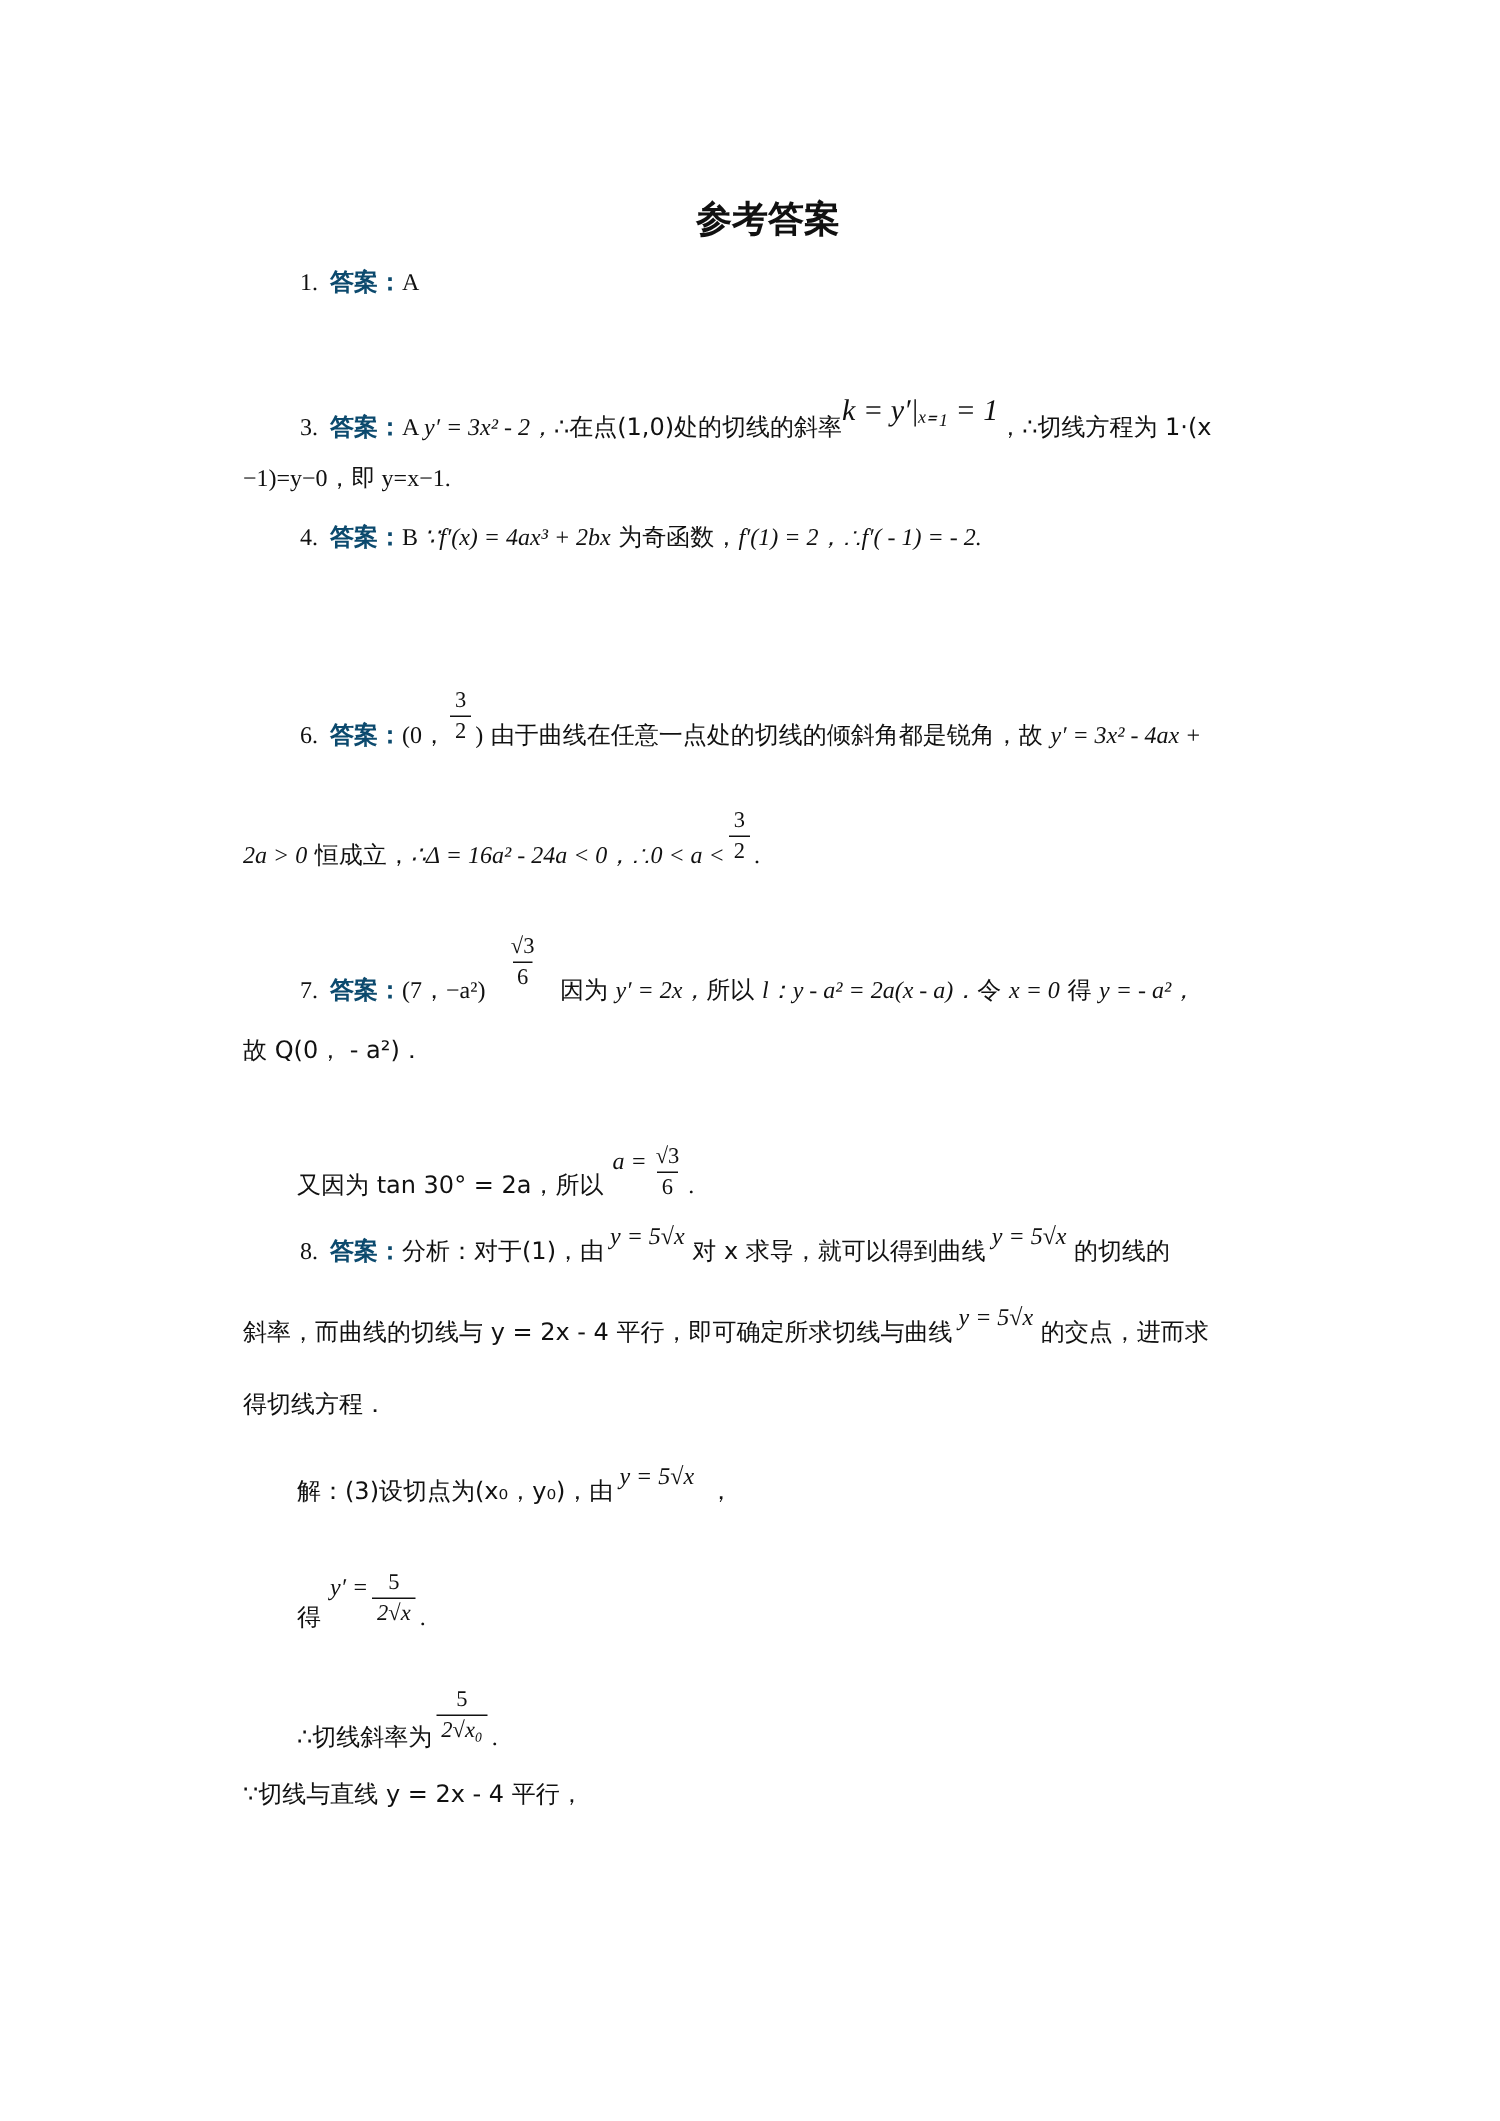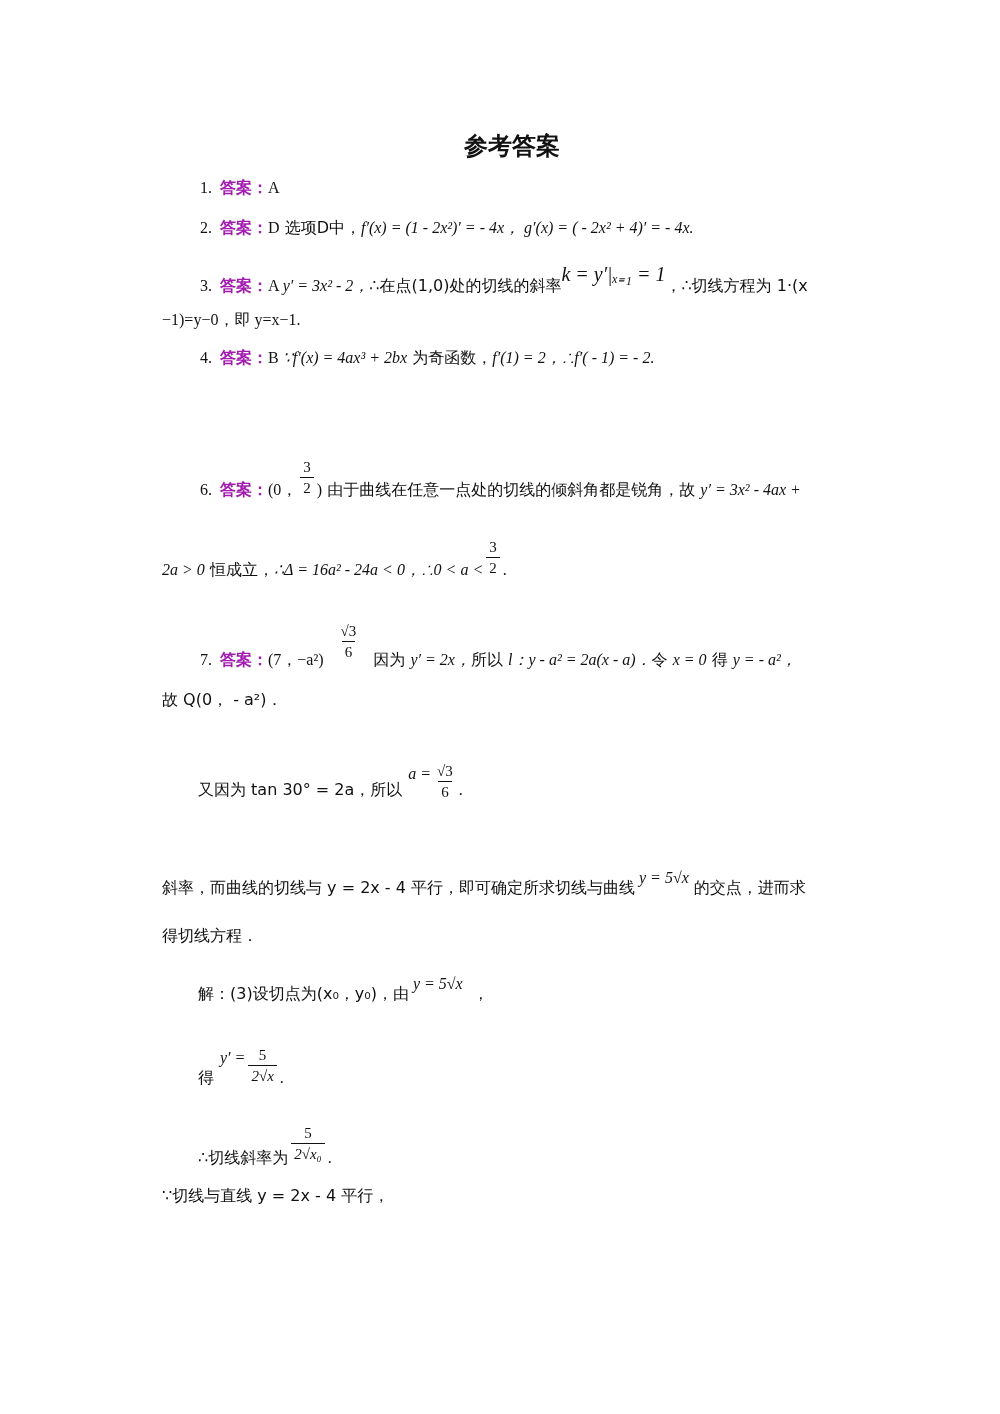--- a/index.html
+++ b/index.html
@@ -3,43 +3,40 @@
 <meta charset="utf-8">
 <style>
   html, body { margin: 0; padding: 0; background: #ffffff; }
   body { width: 1000px; height: 1414px; position: relative; overflow: hidden;
          font-family: "Liberation Serif", "DejaVu Serif", serif; color: #111; font-size: 16px; }
   .page { position: absolute; left: 12px; top: 0; width: 820px; height: 1414px; }
   .title { position: absolute; left: 0; width: 1000px; top: 130px; text-align: center;
            font-family: "DejaVu Sans", sans-serif; font-weight: bold; font-size: 24px; color: #111; }
   .line { position: absolute; white-space: nowrap; font-size: 16px; line-height: 20px; }
   .cn { font-family: "DejaVu Sans", sans-serif; font-size: 16px; }
-  .lbl { font-family: "DejaVu Sans", sans-serif; font-weight: bold; color: #a21caf; font-size: 16px; }
+  .lbl { font-family: "DejaVu Sans", sans-serif; font-weight: bold; color: #0c4a6e; font-size: 16px; }
   .num { margin-right: 8px; }
   i, .it { font-style: italic; }
   .frac { display: inline-flex; flex-direction: column; align-items: center; vertical-align: middle;
           font-size: 15px; line-height: 18px; margin: 0 3px; }
   .frac .n { padding: 0 3px 1px; }
   .frac .d { padding: 1px 3px 0; border-top: 1px solid #111; }
   .raise { position: relative; top: -10px; }
   .mathimg { font-family: "Liberation Serif", serif; font-size: 20px; position: relative; }
 </style>
 </head>
 <body>
 
 <div class="page">
   <div class="title">参考答案</div>
 
   <div class="line" style="left:188px; top:178px;">
     <span class="num">1.</span><span class="lbl">答案：</span><span>A</span>
   </div>
 
-  <div class="line" style="left:188px; top:218px;">
-    <span class="num">2.</span><span class="lbl">答案：</span><span>D</span><span class="cn"> 选项D中，</span><span class="it">f′(x) = (1 - 2x²)′ = - 4x，</span> <span class="it">g′(x) = ( - 2x² + 4)′ = - 4x.</span>
-  </div>
 
   <div class="line" style="left:188px; top:274px;">
     <span class="num">3.</span><span class="lbl">答案：</span><span>A</span> <span class="it">y′ = 3x² - 2，</span><span class="cn">∴在点(1,0)处的切线的斜率</span><span class="it raise mathimg">k = y′|ₓ₌₁ = 1</span><span class="cn">，∴切线方程为 1·(x</span>
   </div>
   <div class="line" style="left:150px; top:310px;font-family:Liberation Serif, serif;">
     <span>−1)=y−0，即 y=x−1.</span>
   </div>
 
   <div class="line" style="left:188px; top:348px;">
     <span class="num">4.</span><span class="lbl">答案：</span><span>B</span> <span class="it">∵f′(x) = 4ax³ + 2bx</span><span class="cn"> 为奇函数，</span><span class="it">f′(1) = 2，∴f′( - 1) = - 2.</span>
@@ -68,20 +65,23 @@
   <div class="line" style="left:150px; top:690px;">
     <span class="cn">故 Q(0， - a²)．</span>
   </div>
   <div class="line" style="left:186px; top:772px;">
     <span class="cn">又因为 tan 30° = 2a，所以</span><span class="it" style="position:relative; top:-16px; margin-left:6px;">a =</span><span class="frac" style="position:relative; top:-10px;">
         <span class="n">√3</span>
         <span class="d">6</span>
       </span><span>.</span>
   </div>
 
+  <div class="line" style="left:188px; top:824px;">
+    <span class="num">8.</span><span class="lbl">答案：</span><span class="cn">分析：对于(1)，由</span> <span class="it raise">y = 5√x</span><span class="cn"> 对 x 求导，就可以得到曲线</span> <span class="it raise">y = 5√x</span><span class="cn"> 的切线的</span>
+  </div>
   <div class="line" style="left:150px; top:878px;">
     <span class="cn">斜率，而曲线的切线与 y = 2x - 4 平行，即可确定所求切线与曲线</span> <span class="it raise">y = 5√x</span><span class="cn"> 的交点，进而求</span>
   </div>
   <div class="line" style="left:150px; top:926px;">
     <span class="cn">得切线方程．</span>
   </div>
 
   <div class="line" style="left:186px; top:984px;">
     <span class="cn">解：(3)设切点为(x₀，y₀)，由</span> <span class="it raise">y = 5√x</span><span style="margin-left:10px;">，</span>
   </div>

